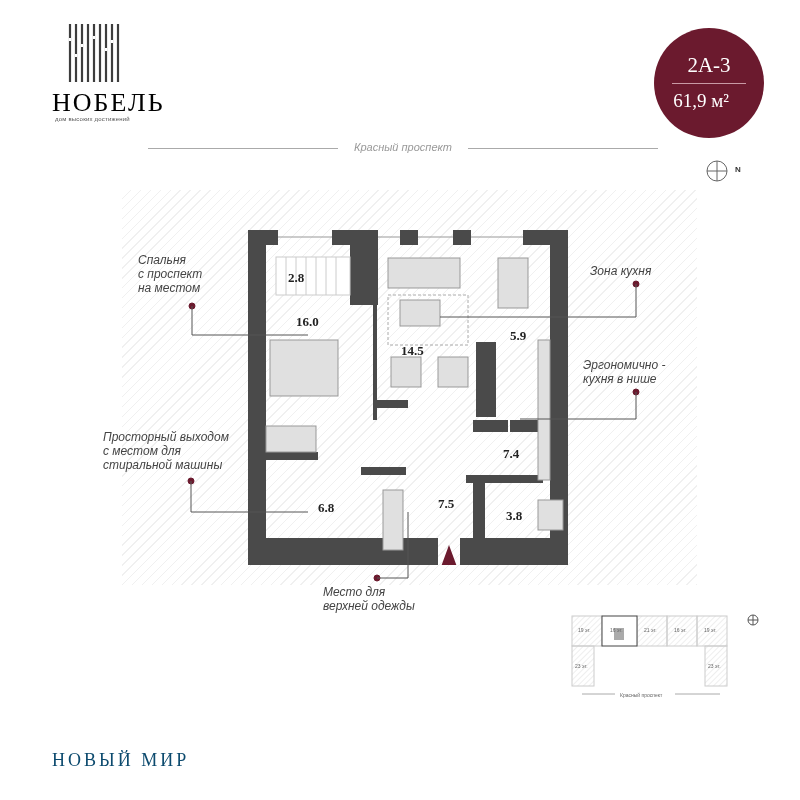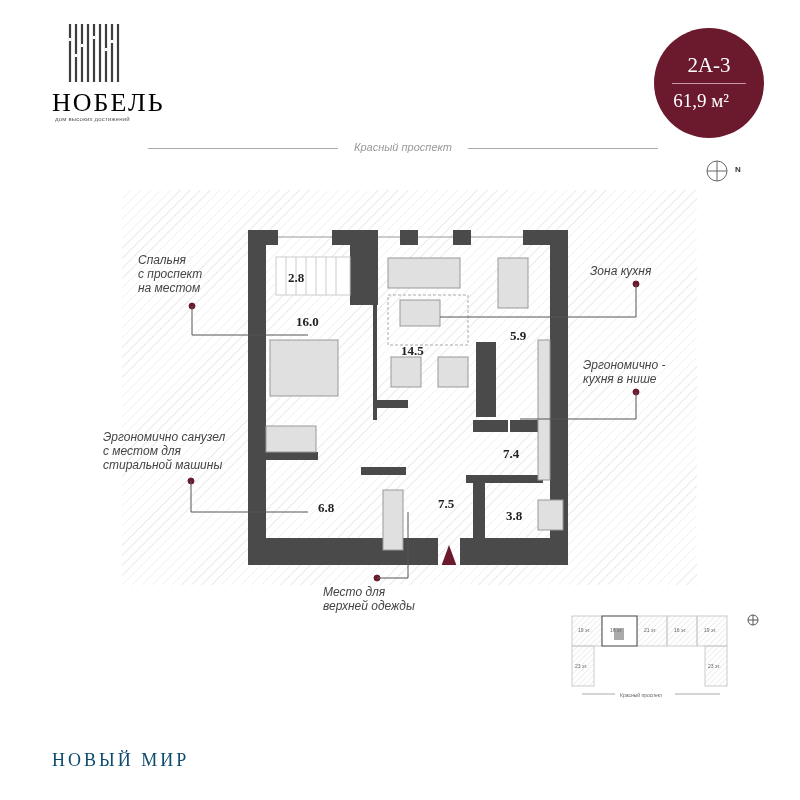--- a/index.html
+++ b/index.html
@@ -153,21 +153,21 @@
       <polyline points="377,578 408,578 408,512" fill="none" stroke="#555"></polyline>
   </g>
 </svg>
 
 <div class="abs callout" style="left:138px;top:253px;">
   <div>Спальня</div>
   <div>с проспект</div>
   <div>на местом</div>
 </div>
 <div class="abs callout" style="left:103px;top:430px;">
-  <div>Эргономично санузел</div>
+  <div>Просторный выходом</div>
   <div>с местом для</div>
   <div>стиральной машины</div>
 </div>
 <div class="abs callout" style="left:590px;top:264px;">
   <div>Зона кухня</div>
 </div>
 <div class="abs callout" style="left:583px;top:358px;">
   <div>Эргономично -</div>
   <div>кухня в нише</div>
 </div>

